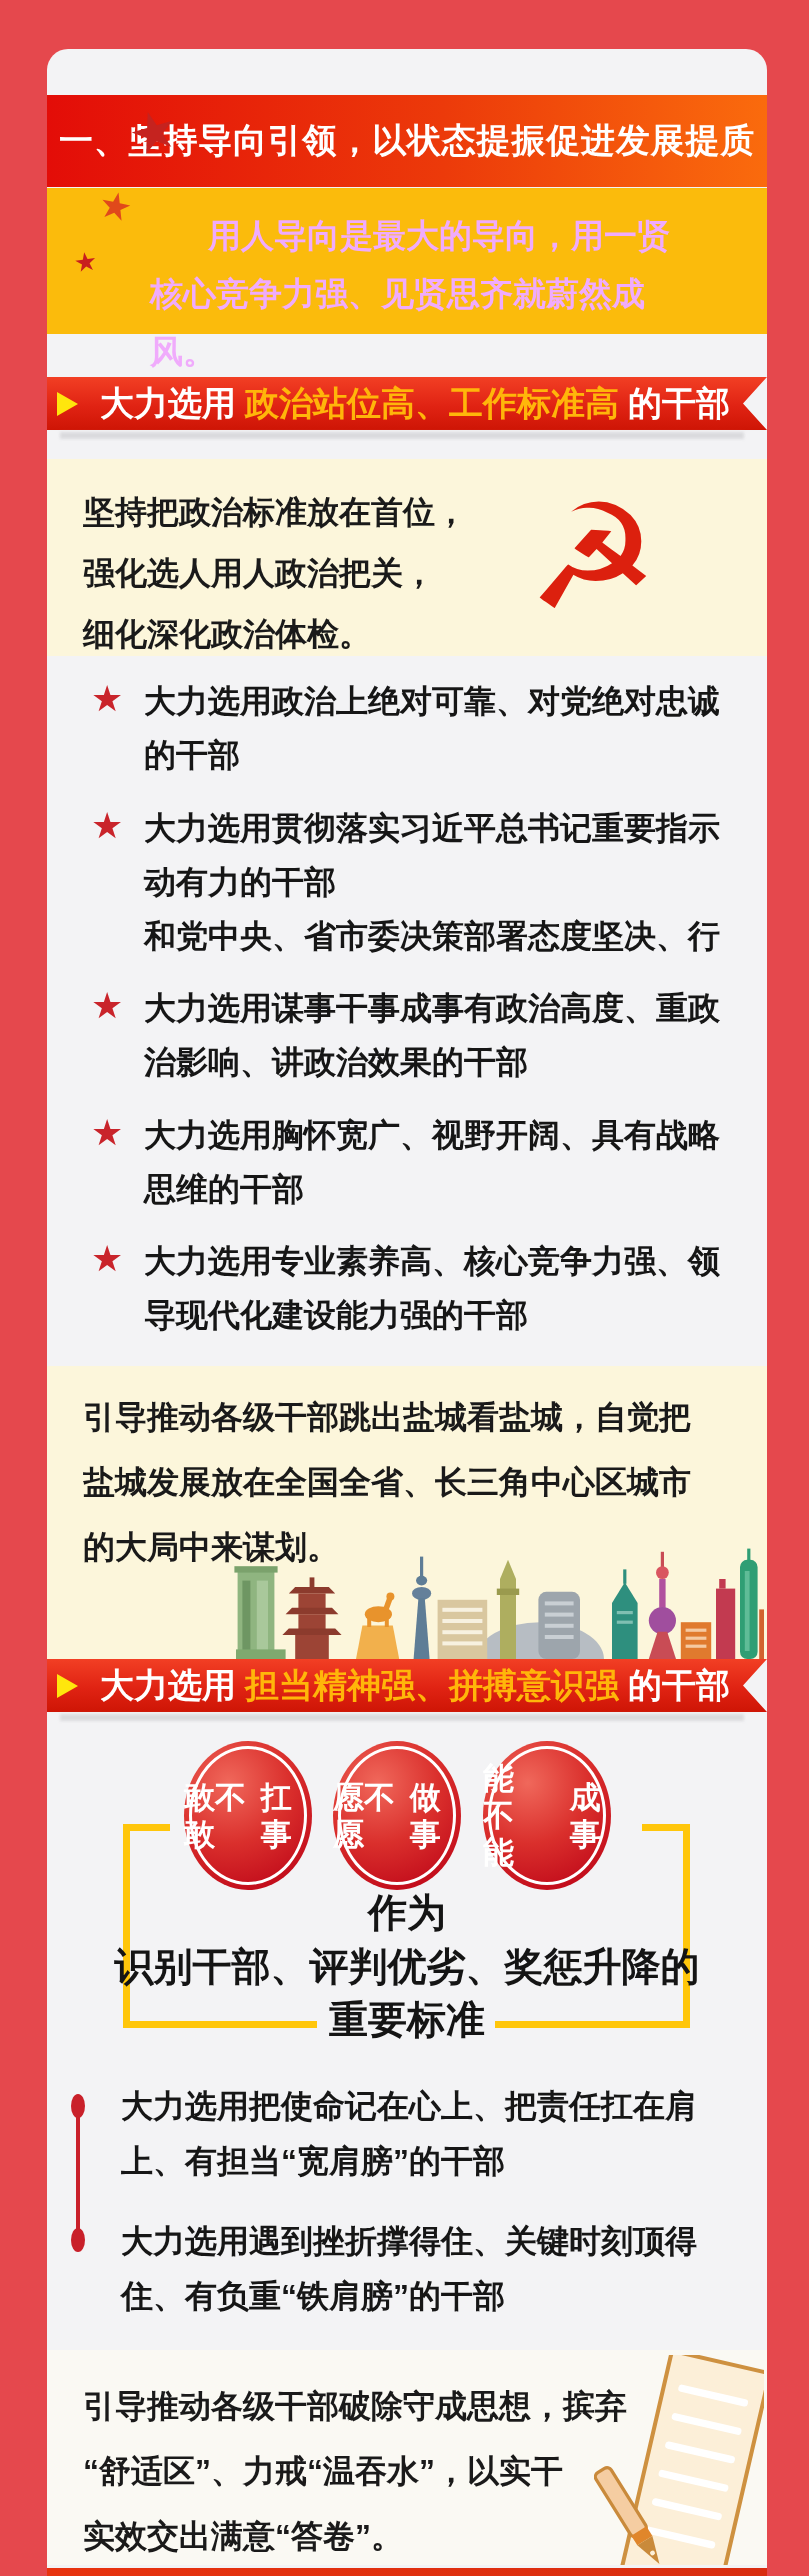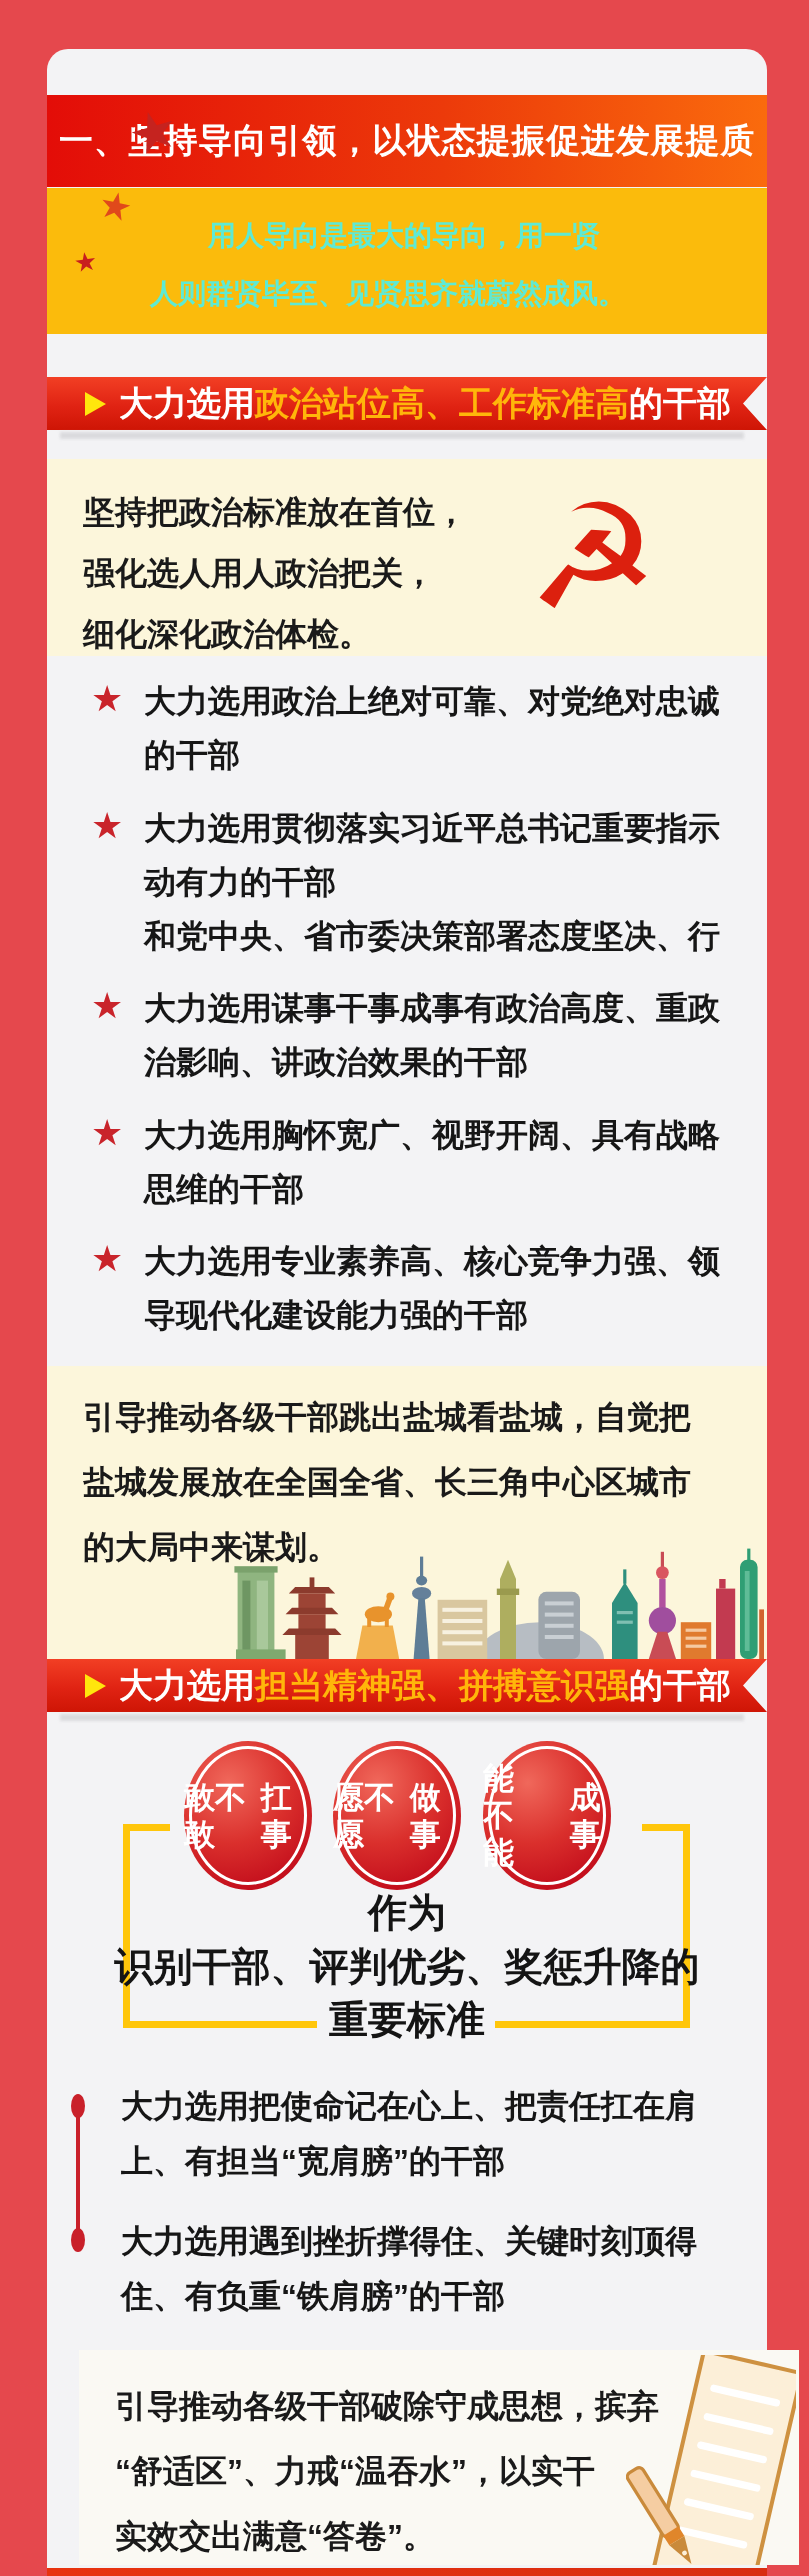--- a/index.html
+++ b/index.html
@@ -14,28 +14,28 @@
   .banner{left:47px;top:95px;width:720px;height:92px;
           background:linear-gradient(90deg,#E30D08 0%,#EC3A0A 55%,#FA6B0D 100%);
           display:flex;align-items:center;justify-content:center;}
   .banner .t{color:#fff;font-size:34px;font-weight:700;letter-spacing:0.8px;white-space:nowrap;}
   
   .quote{left:47px;top:188px;width:720px;height:146px;background:#FBBB0C;}
   .q-star{position:absolute;line-height:1;display:block;}
   .q-star.big{left:129px;top:105px;font-size:55px;color:#C5231F;transform:rotate(-16deg);}
   .q-star.mid{left:99px;top:188px;font-size:37px;color:#E0491B;transform:rotate(12deg);}
   .q-star.small{left:74px;top:249px;font-size:26px;color:#C81E1E;transform:rotate(-8deg);}
-  .q-text{left:150px;top:207px;width:558px;color:#5eead4;font-size:28px;font-weight:700;line-height:58px;}
+  .q-text{left:150px;top:207px;width:558px;color:#f0abfc;font-size:33px;font-weight:700;line-height:58px;}
   .q-text .l1{text-indent:58px;}
   
   .ribbon{left:47px;width:720px;height:53px;
           background:linear-gradient(180deg,#F23F24 0%,#E02313 55%,#CE1505 100%);
           clip-path:polygon(0 0,100% 0,calc(100% - 24px) 50%,100% 100%,0 100%);
-          display:flex;align-items:center;padding-left:38px;box-sizing:border-box;
-          font-size:34px;font-weight:700;white-space:nowrap;}
+          display:flex;align-items:center;padding-left:10px;box-sizing:border-box;
+          font-size:34px;font-weight:700;white-space:nowrap;gap:9px;}
   .ribbon .arrow{width:0;height:0;border-left:21px solid #FFE60D;
                  border-top:12px solid transparent;border-bottom:12px solid transparent;
                  margin-right:13px;flex:none;}
   .ribbon .w{color:#fff;} .ribbon .h{color:#FFB60A;}
   .ribbon-shadow{left:60px;width:684px;height:6.5px;background:#C7C7CB;opacity:.55;filter:blur(1.6px);}
   
   .cream{left:47px;width:720px;background:#FCF6DB;}
   .intro{left:83px;top:482px;font-size:32px;font-weight:600;color:#1A1A1A;line-height:61px;}
   .emblem{left:508px;top:476px;width:170px;height:162px;font-family:"DejaVu Sans",sans-serif;
           font-size:146px;line-height:162px;color:#DC200E;text-align:center;}
@@ -54,21 +54,21 @@
   .circle span{color:#fff;font-size:31px;font-weight:700;line-height:37px;}
   
   .brk{background:#FFC60B;}
   
   .std{left:47px;width:720px;text-align:center;font-size:39px;font-weight:600;color:#141414;line-height:39px;}
   
   .dot{left:71px;width:13.8px;height:24px;border-radius:50%;background:#C9202A;}
   .connector{left:76px;top:2116px;width:4px;height:115px;background:#C9202A;}
   .d-bullet{left:121px;width:599px;font-size:32px;font-weight:600;color:#161616;line-height:55px;}
   
-  .box3{left:47px;top:2350px;width:720px;height:215px;background:#FAF9F3;overflow:hidden;margin-left:32px;}
+  .box3{left:47px;top:2350px;width:720px;height:215px;background:#FAF9F3;overflow:hidden;}
   .note2{position:absolute;left:36px;top:24px;width:566px;font-size:32px;font-weight:600;color:#1A1A1A;line-height:65px;}
   .penpaper{position:absolute;left:547px;top:4.9px;}
   
   .bottom-strip{left:47px;top:2568px;width:720px;height:8px;
                 background:linear-gradient(90deg,#E8330F,#D92D10);}
 </style>
 </head>
 <body>
 
 <div id="canvas">
@@ -79,21 +79,21 @@
   <div class="abs banner">
     <div class="t">一、坚持导向引领，以状态提振促进发展提质</div>
   </div>
 
   <div class="abs quote"></div>
   <span class="abs q-star big">★</span>
   <span class="abs q-star mid">★</span>
   <span class="abs q-star small">★</span>
   <div class="abs q-text">
     <div class="l1">用人导向是最大的导向，用一贤</div>
-    <div class="l2">人则群贤毕至、见贤思齐就蔚然成风。</div>
+    <div class="l2">核心竞争力强、见贤思齐就蔚然成风。</div>
   </div>
 
   <div class="abs ribbon" style="top:377px;">
     <span class="arrow"></span>
     <span class="w">大力选用</span>
     <span class="h">政治站位高、工作标准高</span>
     <span class="w">的干部</span>
   </div>
   <div class="abs ribbon-shadow" style="top:432px;"></div>
 

